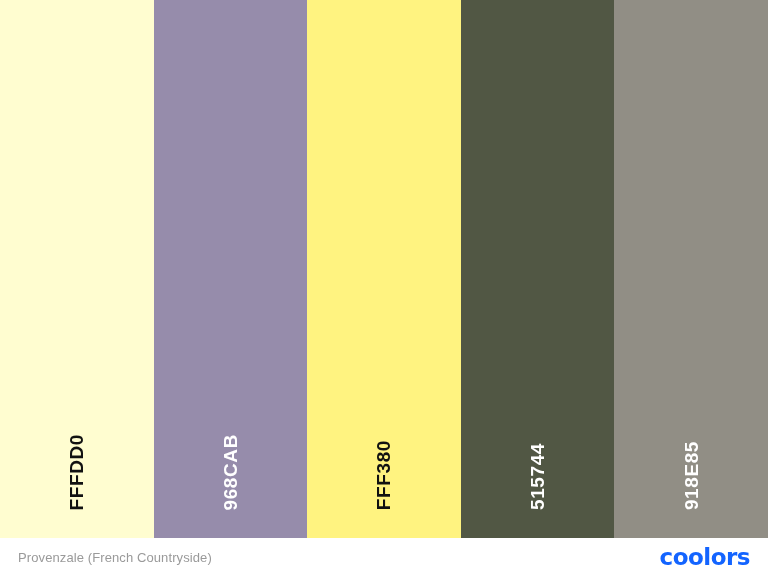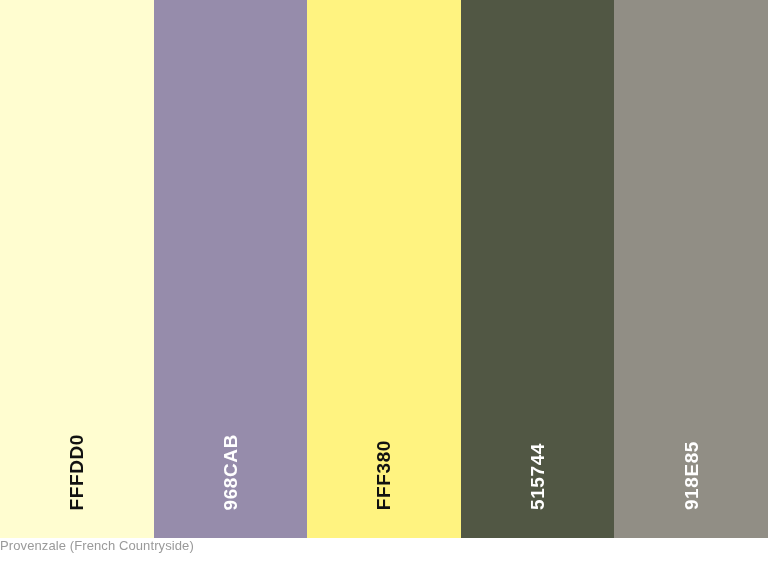--- a/index.html
+++ b/index.html
@@ -58,22 +58,23 @@
 
   .swatch-label.dark-text  { color: #111111; }
   .swatch-label.light-text { color: #ffffff; }
 
   
   .footer {
     flex: 1 1 auto;
     height: 38px;
     background: #ffffff;
     display: flex;
+    align-items: center;
     justify-content: space-between;
-    padding: 0 18px 0 0;
+    padding: 0 18px 0 18px;
     box-sizing: border-box;
   }
 
   .footer-caption {
     font-family: "Liberation Sans", sans-serif;
     font-size: 13px;
     color: #9a9a9a;
     letter-spacing: 0.1px;
     white-space: nowrap;
   }
@@ -113,15 +114,16 @@
     </div>
 
     <div class="swatch" style="background-color: rgb(145, 142, 133);">
       <span class="swatch-label light-text">918E85</span>
     </div>
 
   </div>
 
   <div class="footer" style="background-color: rgb(255, 255, 255);">
     <span class="footer-caption" style="color: rgb(154, 154, 154);">Provenzale (French Countryside)</span>
+    <span class="brand-logo" style="color: rgb(19, 100, 255);">coolors</span>
   </div>
 
 </div>
 
 </body></html>

